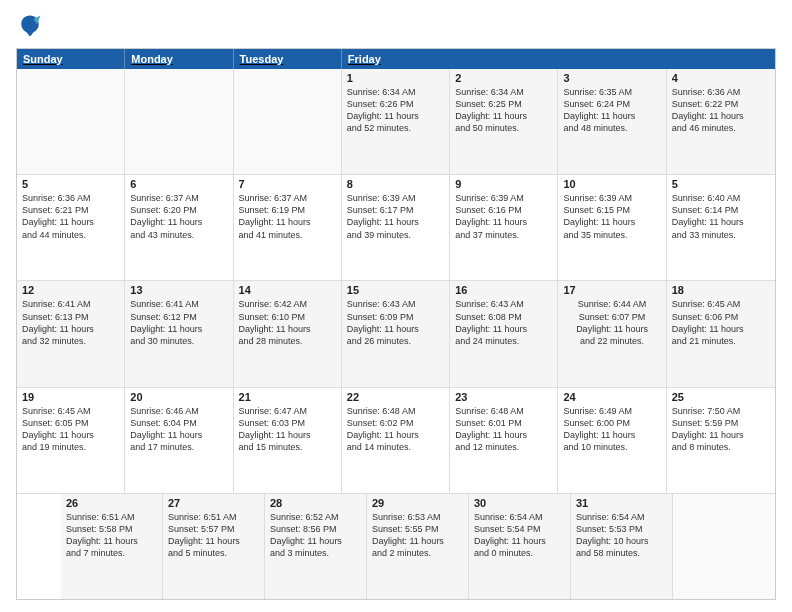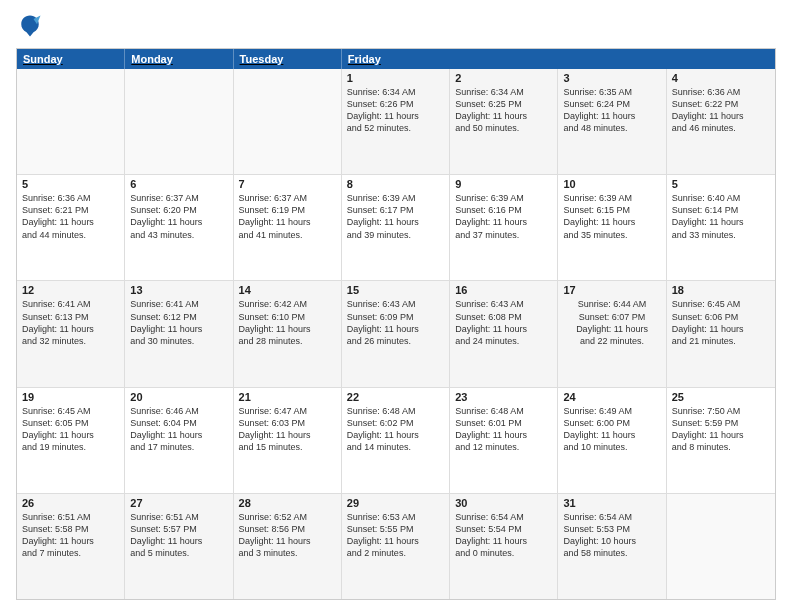--- a/index.html
+++ b/index.html
@@ -78,21 +78,21 @@
       flex: 1;
       display: flex;
       flex-direction: column;
     }
     .cal-row {
       display: grid;
       grid-template-columns: repeat(7, 1fr);
       flex: 1;
       border-bottom: 1px solid #ddd;
     }
-    .cal-row:last-child { border-bottom: none; }
+    .cal-row:last-child { border-bottom: none; margin-left: 44px; }
     .cal-cell {
       border-right: 1px solid #ddd;
       padding: 3px 5px;
       font-size: 9.5px;
       color: #333;
       background: #fff;
       vertical-align: top;
     }
     .cal-cell:last-child { border-right: none; }
     .cal-cell.empty { background: #f9f9f9; }

